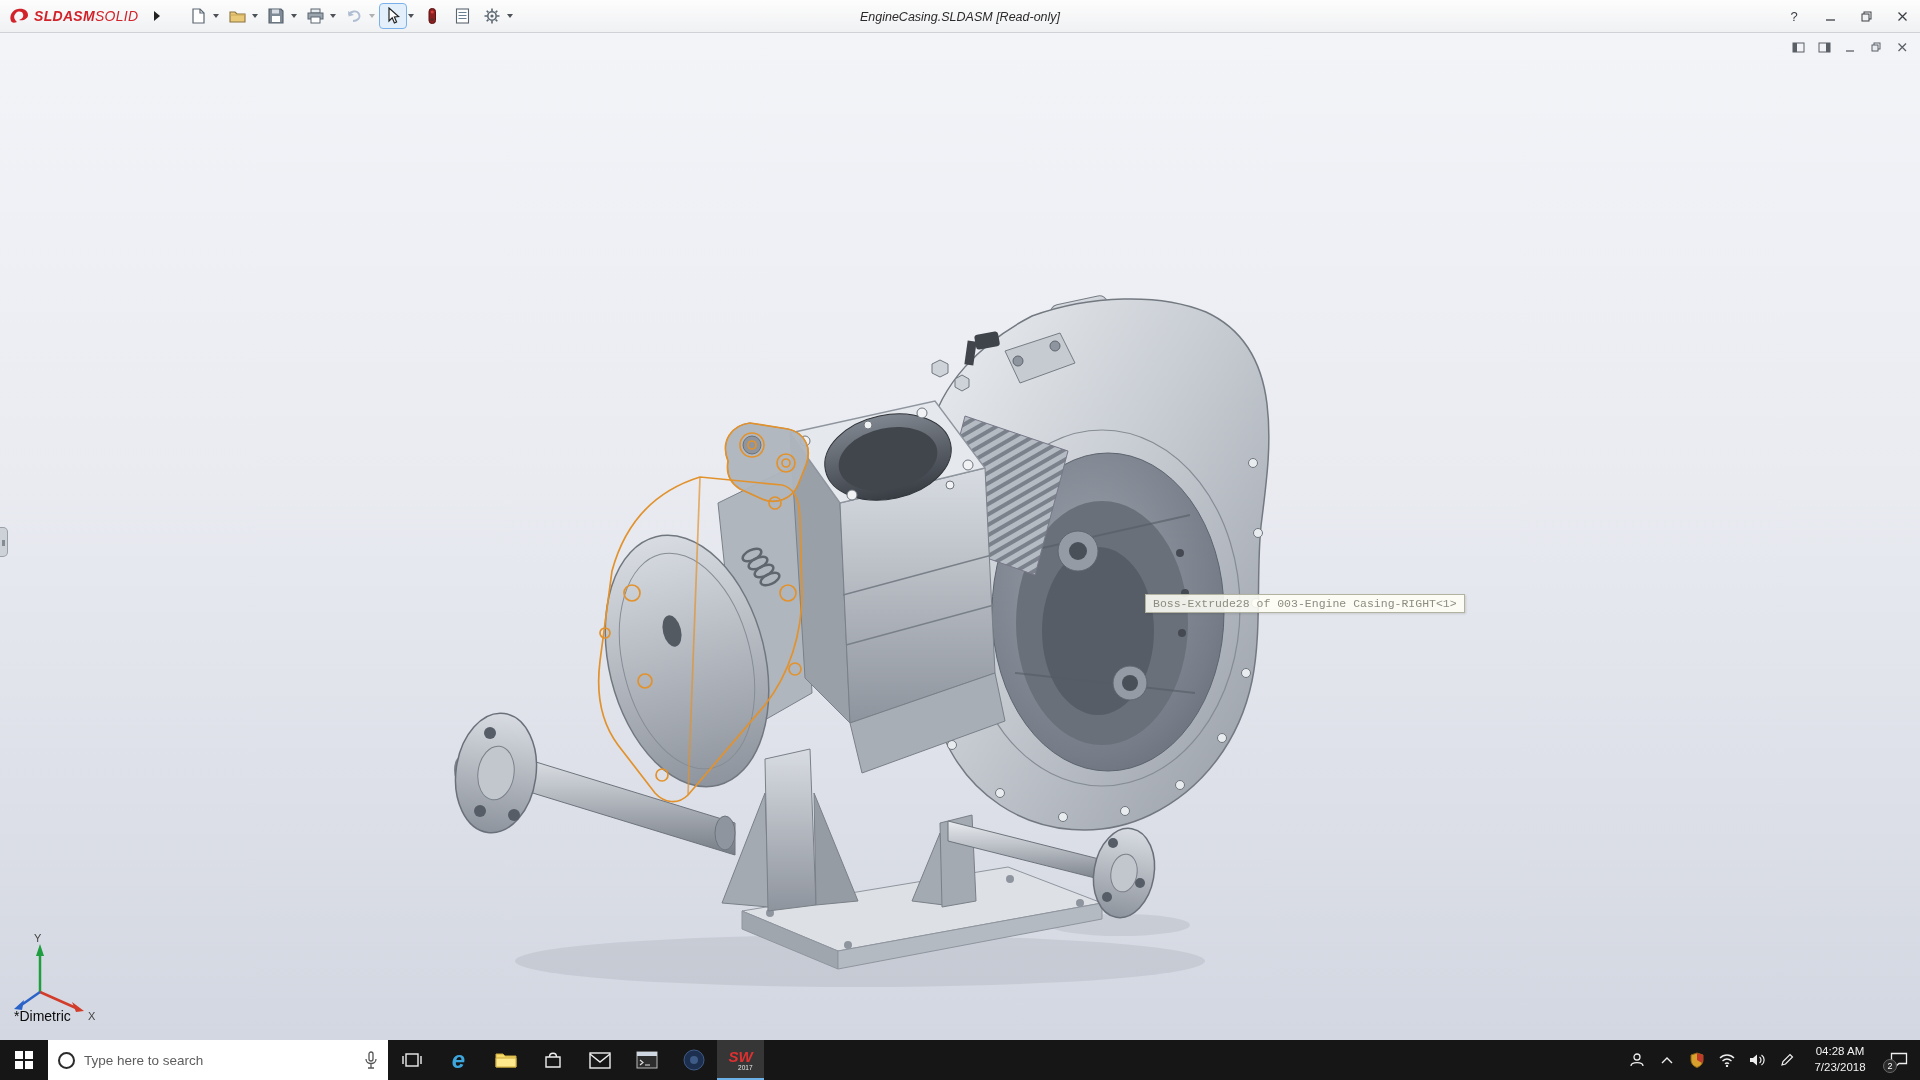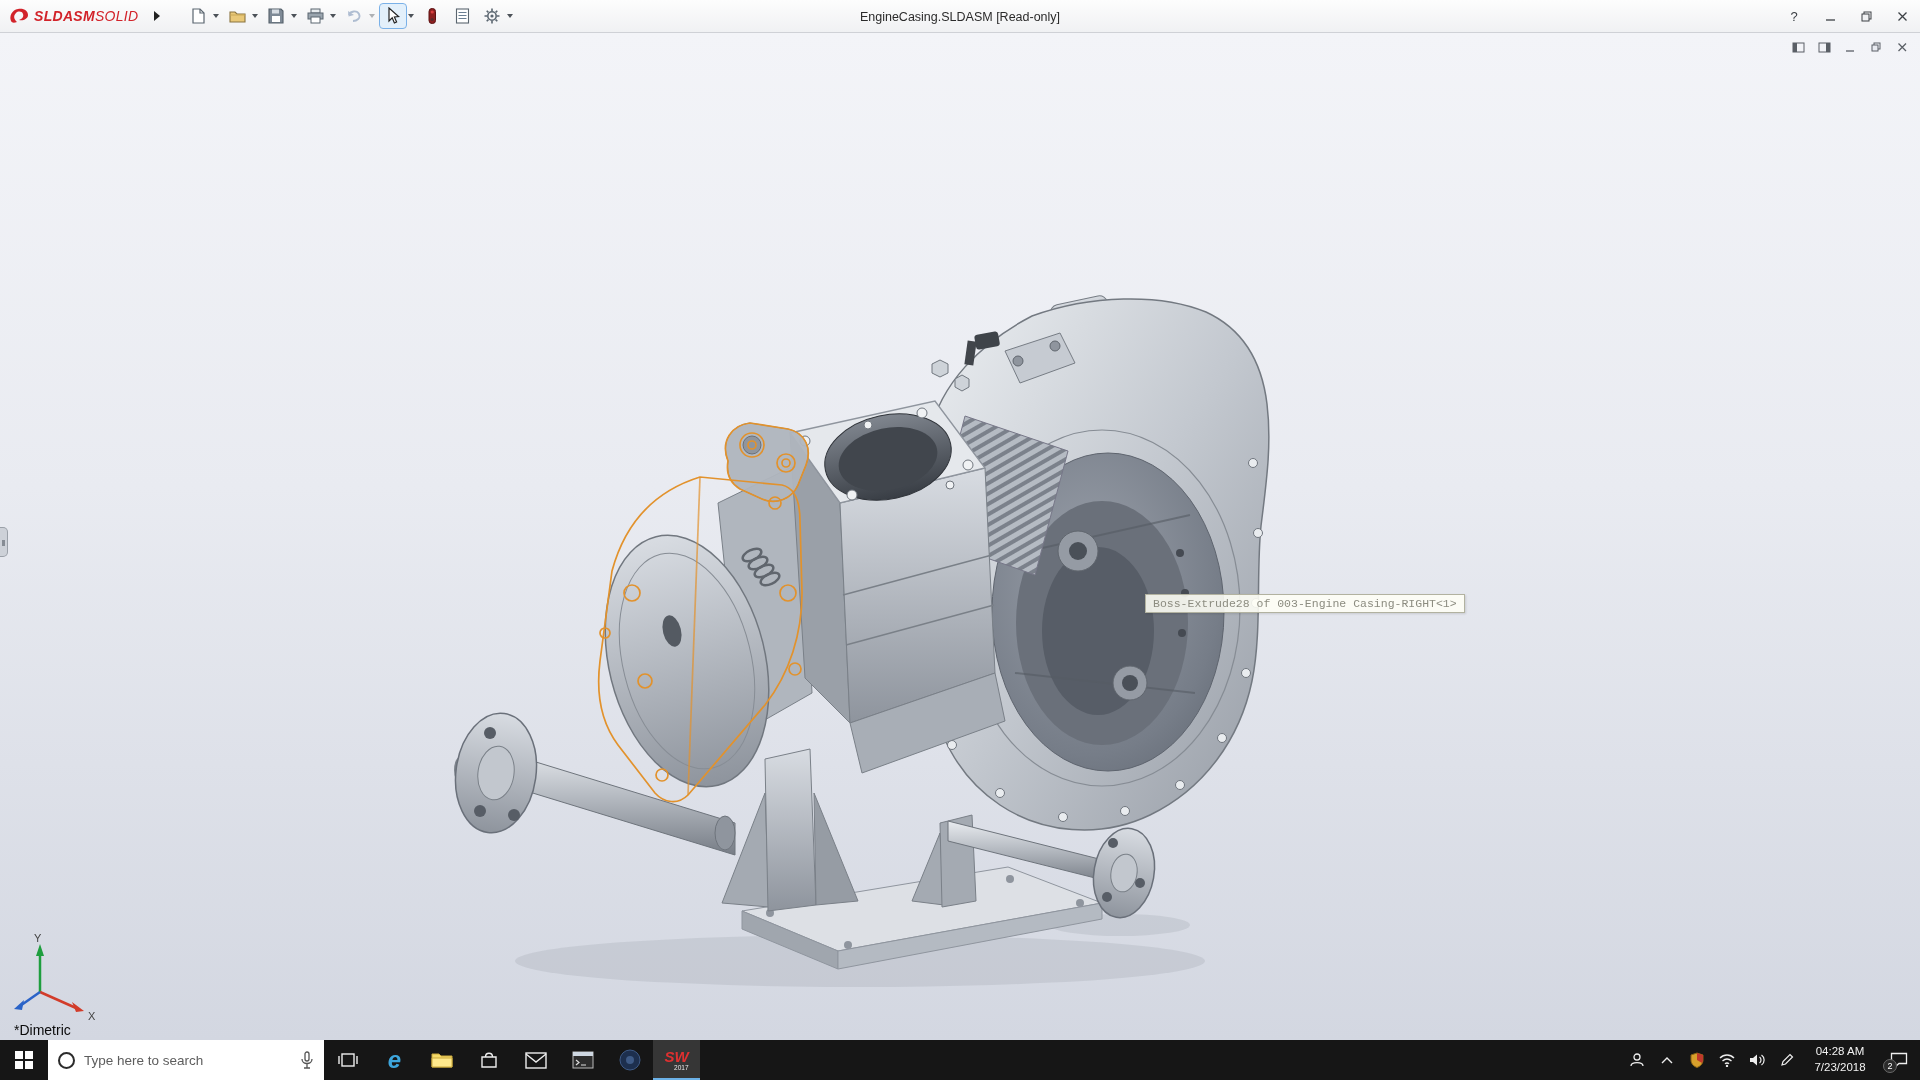--- a/index.html
+++ b/index.html
@@ -16,46 +16,46 @@
   .flyout-btn { width:18px; height:24px; display:flex; align-items:center; justify-content:center; cursor:default; }
   .flyout-btn svg { display:block; }
   .toolbar { display:flex; align-items:center; gap:2px; margin-left:18px; }
   .tbtn { display:flex; align-items:center; height:28px; padding:0 1px; border-radius:3px; }
   .tbtn .icn { width:26px; height:24px; display:flex; align-items:center; justify-content:center; border-radius:3px; }
   .tbtn.active .icn { background:#e3f0fb; outline:1px solid #7ab1e8; }
   .tbtn.disabled { opacity:.42; }
   .dd { width:9px; height:24px; display:flex; align-items:center; justify-content:center; }
   .dd::after { content:""; border-left:3.5px solid transparent; border-right:3.5px solid transparent; border-top:4px solid #4c5258; }
   .doc-title { position:absolute; left:50%; transform:translateX(-50%); top:0; height:33px;
-    display:flex; align-items:center; font-size:12.5px; color:#2b2b2b; }
+    display:flex; align-items:center; font-size:12.5px; color:#2b2b2b;font-style:italic; }
   .win-controls { margin-left:auto; display:flex; height:33px; }
   .wbtn { width:36px; height:33px; display:flex; align-items:center; justify-content:center;
     color:#3c4045; font-size:13px; }
 
   
   .viewport { flex:1; position:relative; overflow:hidden;
     background:linear-gradient(180deg,#f3f4f8 0%, #e9ebf1 45%, #d3d7e1 100%); }
   .model-svg { position:absolute; inset:0; }
   .doc-controls { position:absolute; top:7px; right:10px; display:flex; gap:10px; align-items:center; z-index:4; }
   .doc-controls .dcbtn { width:16px; height:14px; display:flex; align-items:center; justify-content:center; }
   .tooltip { position:absolute; left:1145px; top:561px; padding:2px 7px; font-size:11.5px; color:#8c8c80;
     background:rgba(255,255,246,.88); border:1px solid #b2b2a0; white-space:nowrap; z-index:3;
     box-shadow:1px 1px 2px rgba(0,0,0,.12);font-family:Liberation Mono, monospace; }
-  .view-label { position:absolute; left:14px; bottom:2px; font-size:14px; color:#0a0a0a; z-index:3; }
+  .view-label { position:absolute; left:14px; bottom:16px; font-size:14px; color:#0a0a0a; z-index:3; }
   .triad { position:absolute; left:10px; bottom:16px; z-index:3; }
   .splitter-tab { position:absolute; left:0; top:494px; width:8px; height:30px; background:#cdd1d8;
     border:1px solid #9aa0a8; border-left:none; border-radius:0 5px 5px 0; z-index:3; }
   .splitter-tab::after { content:""; position:absolute; left:2px; top:12px; width:3px; height:6px; background:#868c94; }
 
   
   .taskbar { height:40px; background:#161616; display:flex; align-items:stretch; color:#fff; z-index:6; }
   .start-btn { width:48px; display:flex; align-items:center; justify-content:center; }
   .win-logo { display:grid; grid-template-columns:8px 8px; grid-template-rows:8px 8px; gap:1.5px; }
   .win-logo span { background:#fdfdfd; }
-  .search-box { width:276px; background:#fff; display:flex; align-items:center; padding:0 10px; gap:9px; }
+  .search-box { width:340px; background:#fff; display:flex; align-items:center; padding:0 10px; gap:9px; }
   .search-box input { border:none; outline:none; flex:1; font-size:13.5px; color:#333;
     font-family:"Liberation Sans",sans-serif; background:transparent; }
   .search-box input::placeholder { color:#5d5d5d; }
   .cortana-ring { width:17px; height:17px; border:2px solid #2b2b2b; border-radius:50%; }
   .tb-app { width:47px; display:flex; align-items:center; justify-content:center; position:relative; }
   .tb-app.active { background:rgba(255,255,255,.14); box-shadow:inset 0 -2px 0 #6cb2e8; }
   .edge-e { font-size:24px; font-weight:bold; font-style:italic; color:#3da6dd; line-height:1; }
   .sw-logo { text-align:right; line-height:1; }
   .sw-logo .l1 { color:#e03030; font-weight:bold; font-size:15px; font-style:italic; display:block; }
   .sw-logo .l2 { color:#e8e8e8; font-size:6.5px; display:block; margin-top:1px; }

